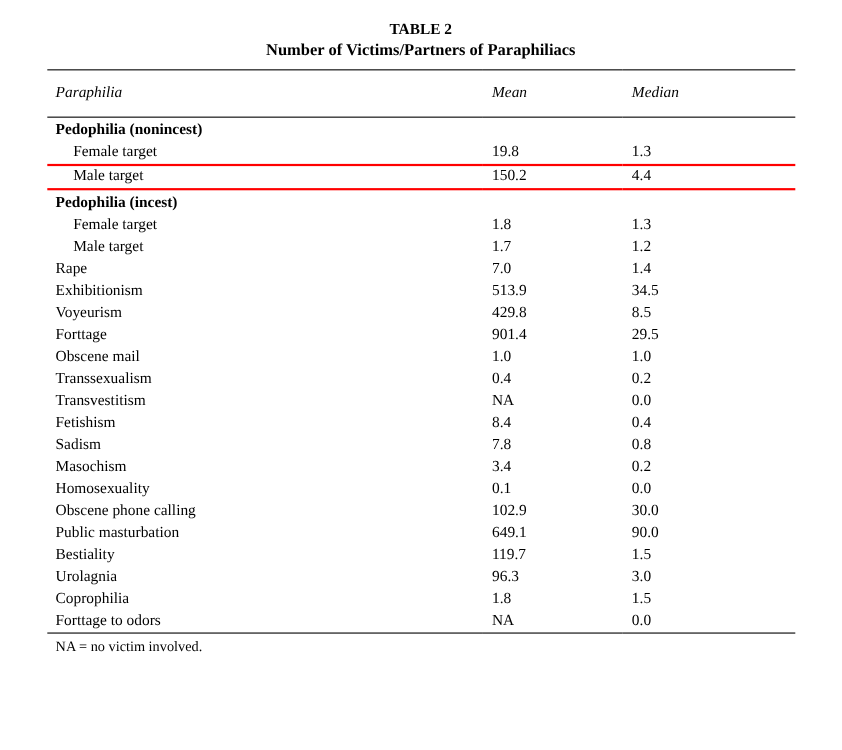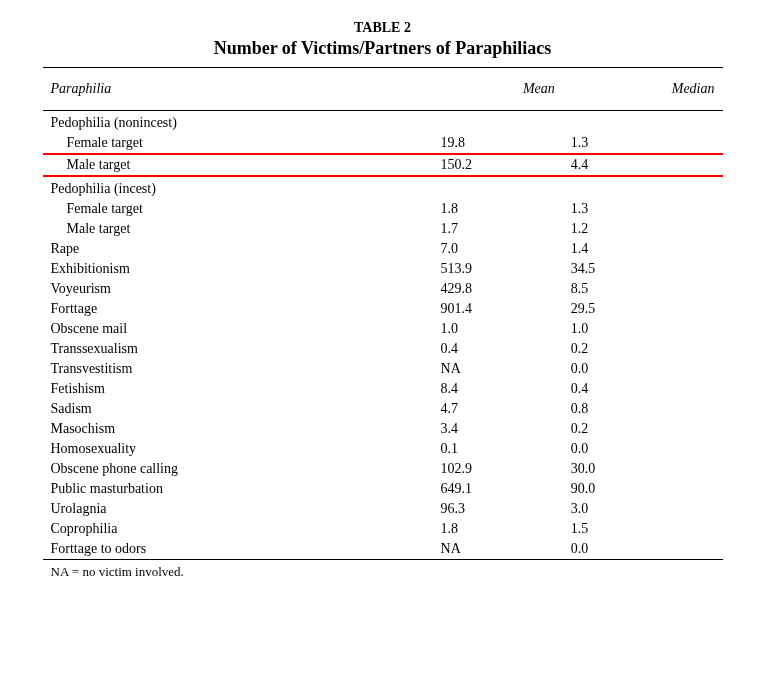--- a/index.html
+++ b/index.html
@@ -19,48 +19,47 @@
       max-width: 680px;
     }
     .table-title {
       text-align: center;
       font-size: 14px;
       font-weight: bold;
       margin-bottom: 2px;
     }
     .table-subtitle {
       text-align: center;
-      font-size: 18px;
+      font-size: 15px;
       font-weight: bold;
       margin-bottom: 8px;
     }
     table {
       width: 100%;
       border-collapse: collapse;
     }
     thead tr th {
       border-top: 1.5px solid #000;
       border-bottom: 1px solid #000;
       padding: 13px 8px;
       font-style: italic;
       font-weight: normal;
       text-align: left;
     }
     thead tr th:not(:first-child) {
-      text-align: right;
     }
     tbody tr td {
       padding: 2px 8px;
       vertical-align: top;
     }
     tbody tr td:not(:first-child) {
       text-align: left;
     }
     .section-header td {
-      font-weight: normal;
+      font-weight: bold;
       padding-top: 4px;
     }
     .indented td:first-child {
       padding-left: 24px;
     }
     .highlighted-row td {
       border-bottom: 2px solid red;
       border-top: 2px solid red;
     }
     tfoot tr td {
@@ -151,21 +150,21 @@
           <td>NA</td>
           <td>0.0</td>
         </tr>
         <tr>
           <td>Fetishism</td>
           <td>8.4</td>
           <td>0.4</td>
         </tr>
         <tr>
           <td>Sadism</td>
-          <td>4.7</td>
+          <td>7.8</td>
           <td>0.8</td>
         </tr>
         <tr>
           <td>Masochism</td>
           <td>3.4</td>
           <td>0.2</td>
         </tr>
         <tr>
           <td>Homosexuality</td>
           <td>0.1</td>
@@ -173,20 +172,25 @@
         </tr>
         <tr>
           <td>Obscene phone calling</td>
           <td>102.9</td>
           <td>30.0</td>
         </tr>
         <tr>
           <td>Public masturbation</td>
           <td>649.1</td>
           <td>90.0</td>
+        </tr>
+        <tr>
+          <td>Bestiality</td>
+          <td>119.7</td>
+          <td>1.5</td>
         </tr>
         <tr>
           <td>Urolagnia</td>
           <td>96.3</td>
           <td>3.0</td>
         </tr>
         <tr>
           <td>Coprophilia</td>
           <td>1.8</td>
           <td>1.5</td>

